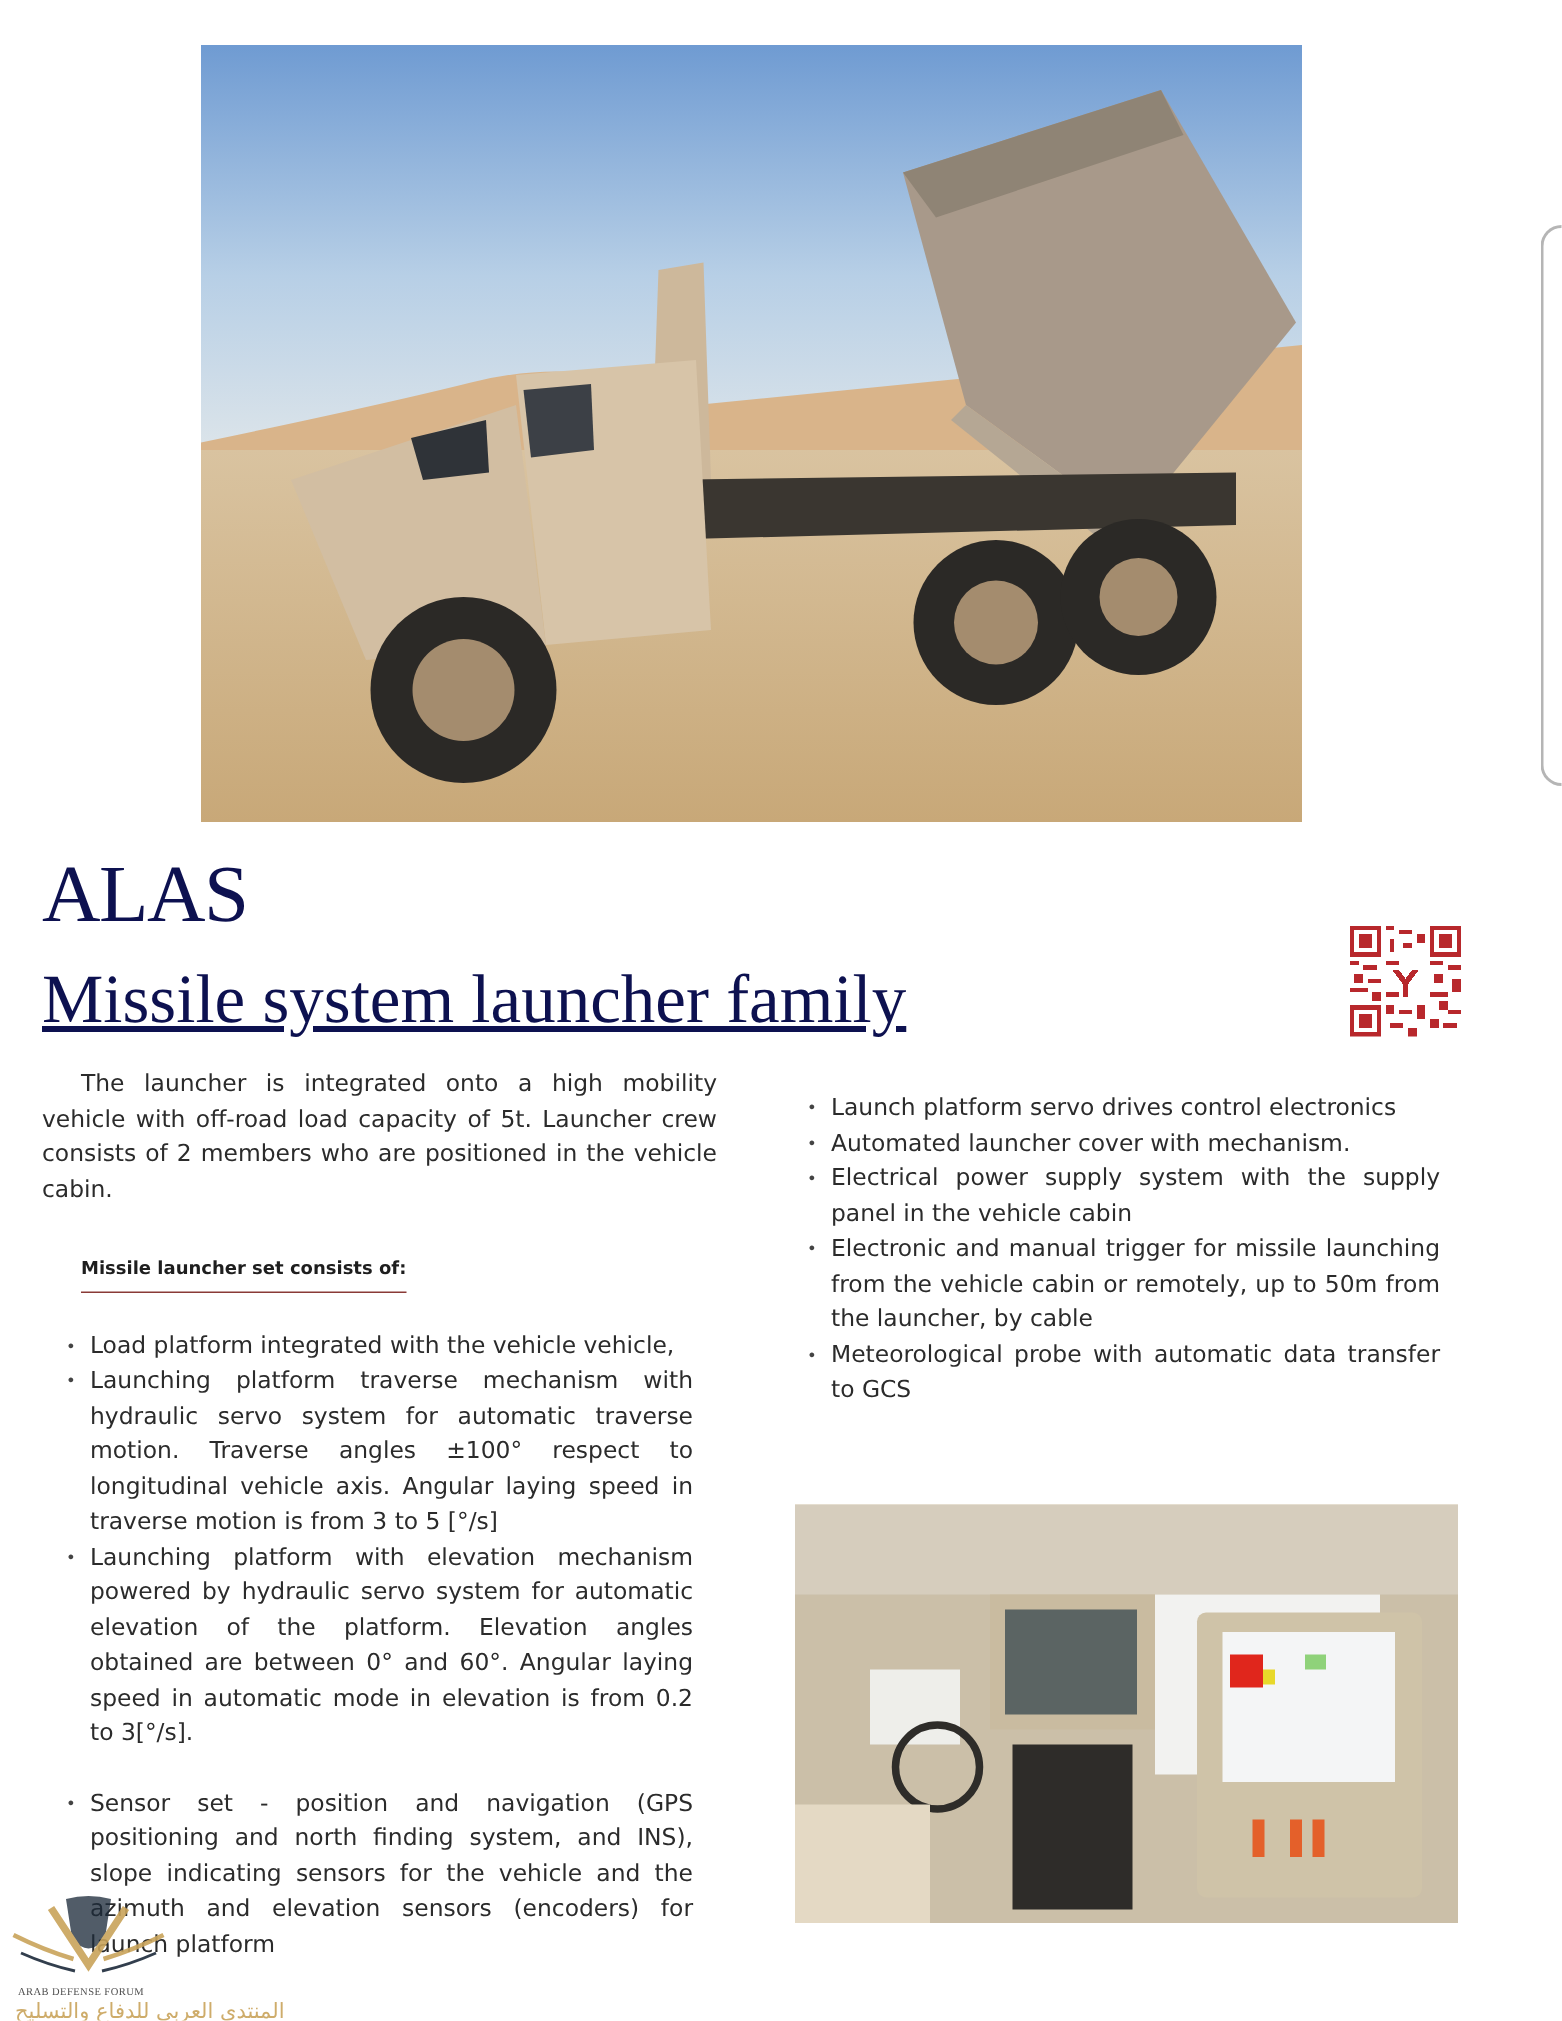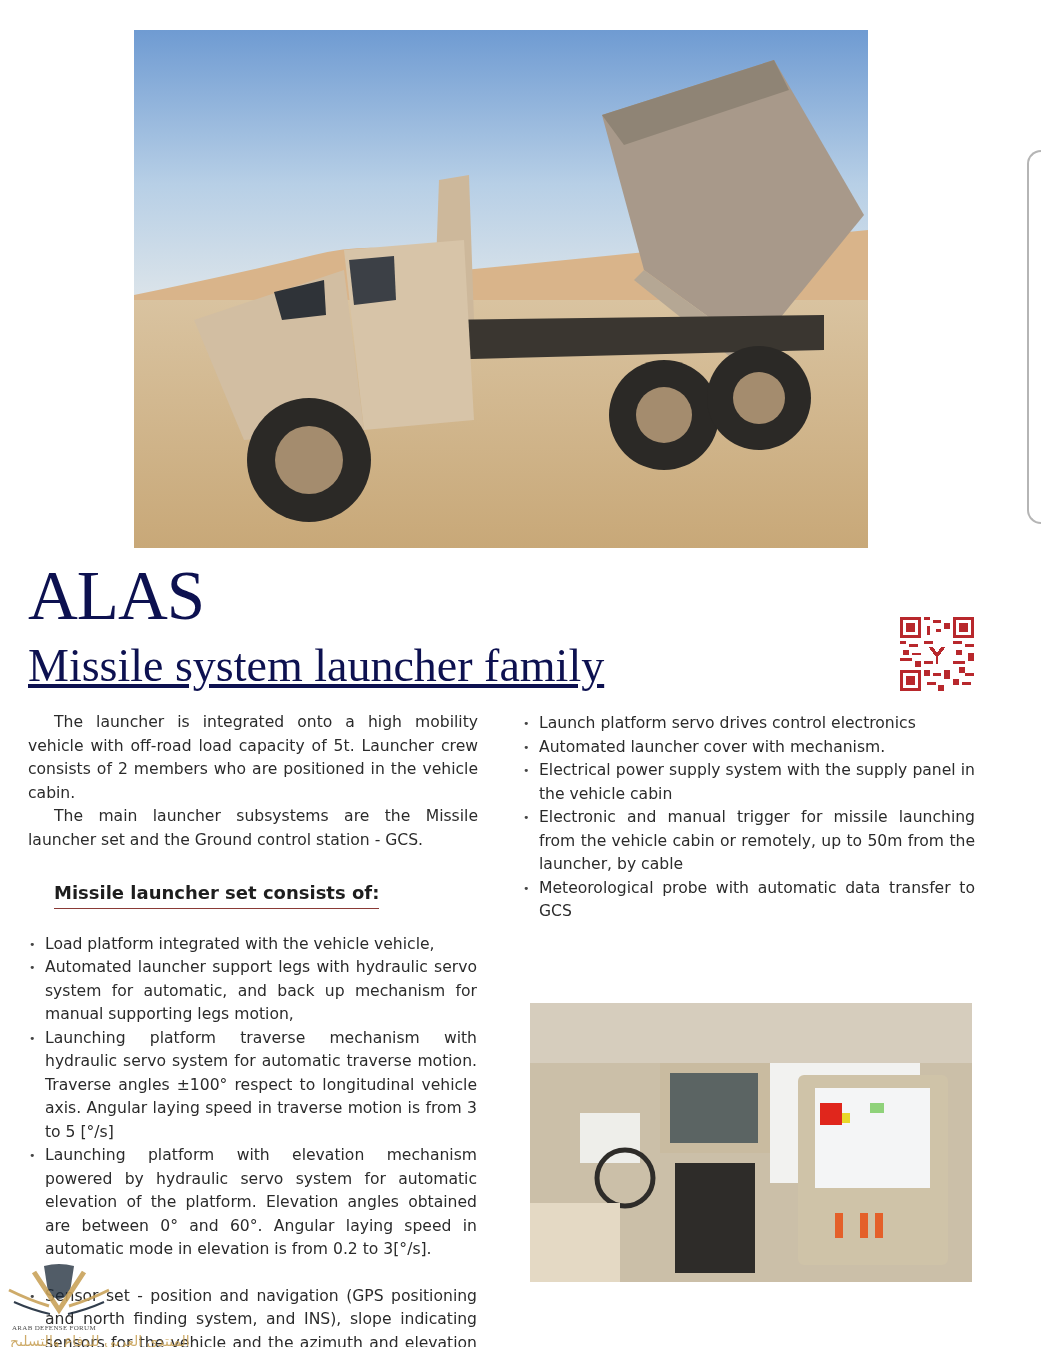--- a/index.html
+++ b/index.html
@@ -16,41 +16,41 @@
   .hero-photo {
     position: absolute; left: 134px; top: 30px; width: 734px; height: 518px;
     overflow: hidden;
     background: linear-gradient(180deg, #7fa6d6 0%, #a9c5e4 40%, #d9e2e6 52%, #d8c3a0 56%, #cfb48c 70%, #c9ad82 100%);
   }
   .hero-photo svg { width: 100%; height: 100%; display: block; }
   
   .title-main {
     position: absolute; left: 28px; top: 556px; margin: 0;
     font-family: "Liberation Serif", "DejaVu Serif", serif; font-weight: normal;
-    font-size: 69px; line-height: 80px; color: #0d1150; letter-spacing: -1px; text-align: center;
+    font-size: 54px; line-height: 80px; color: #0d1150; letter-spacing: -1px; text-align: center;
   }
   .title-sub {
     position: absolute; left: 28px; top: 638px; margin: 0;
     font-family: "Liberation Serif", "DejaVu Serif", serif; font-weight: normal;
     font-size: 46px; line-height: 56px; color: #0d1150; text-decoration: underline;
   }
   .qr {
     position: absolute; left: 900px; top: 617px; width: 74px; height: 74px;
   }
   
   .col { position: absolute; font-size: 15.6px; line-height: 23.5px; color: #2b2b2b; }
   .col-left { left: 28px; top: 711px; width: 450px; }
   .col-right { left: 522px; top: 711px; width: 454px; }
   .col p { margin: 0; text-align: justify; text-indent: 26px; }
   .subhead {
     display: inline-block; margin: 29px 0 0 26px; padding-bottom: 3px;
-    font-weight: bold; font-size: 18px; color: #1e1e1e;
+    font-weight: bold; font-size: 12px; color: #1e1e1e;
     border-bottom: 1.5px solid #8a3a36;
   }
-  ul.bullets { list-style: none; margin: 1px; padding: 0; }
+  ul.bullets { list-style: none; margin: 16px; padding: 0; }
   .col-left ul.bullets { margin-top: 24px; }
   ul.bullets li { position: relative; padding-left: 16px; text-align: justify; }
   ul.bullets li::before {
     content: "•"; position: absolute; left: 0; top: 0; font-size: 11px; color: #444;
   }
   .col-left ul.bullets li.gap { margin-top: 23px; }
   .cabin-photo {
     position: absolute; left: 530px; top: 1003px; width: 442px; height: 279px; overflow: hidden;
     background: #d8cdb6;
   }
@@ -153,25 +153,23 @@
         <rect x="22" y="19" width="3" height="1"></rect>
         <rect x="8" y="15" width="3" height="1"></rect>
       <path d="M9.5 10 L12.5 14 L15.5 10 L14 10 L12.5 12 L11 10 Z"></path>
       <rect x="12" y="13" width="1" height="3"></rect>
     </g>
   </svg>
 </div>
 
 <div class="col col-left">
   <p>The launcher is integrated onto a high mobility vehicle with off-road load capacity of 5t. Launcher crew consists of 2 members who are positioned in the vehicle cabin.</p>
-  <p>The main launcher subsystems are the Missile launcher set and the Ground control station - GCS.</p>
   <div class="subhead">Missile launcher set consists of:</div>
   <ul class="bullets">
     <li>Load platform integrated with the vehicle vehicle,</li>
-    <li>Automated launcher support legs with hydraulic servo system for automatic, and back up mechanism for manual supporting legs motion,</li>
     <li>Launching platform traverse mechanism with hydraulic servo system for automatic traverse motion. Traverse angles ±100° respect to longitudinal vehicle axis. Angular laying speed in traverse motion is from 3 to 5 [°/s]</li>
     <li>Launching platform with elevation mechanism powered by hydraulic servo system for automatic elevation of the platform.  Elevation angles obtained are between 0° and 60°. Angular laying speed in automatic mode in elevation is from 0.2 to 3[°/s].</li>
     <li class="gap">Sensor set - position and navigation (GPS positioning and north finding system, and INS), slope indicating sensors for the vehicle and the azimuth and elevation sensors (encoders) for launch platform</li>
   </ul>
 </div>
 
 <div class="col col-right">
   <ul class="bullets">
     <li>Launch platform servo drives control electronics</li>
     <li>Automated launcher cover with mechanism.</li>

